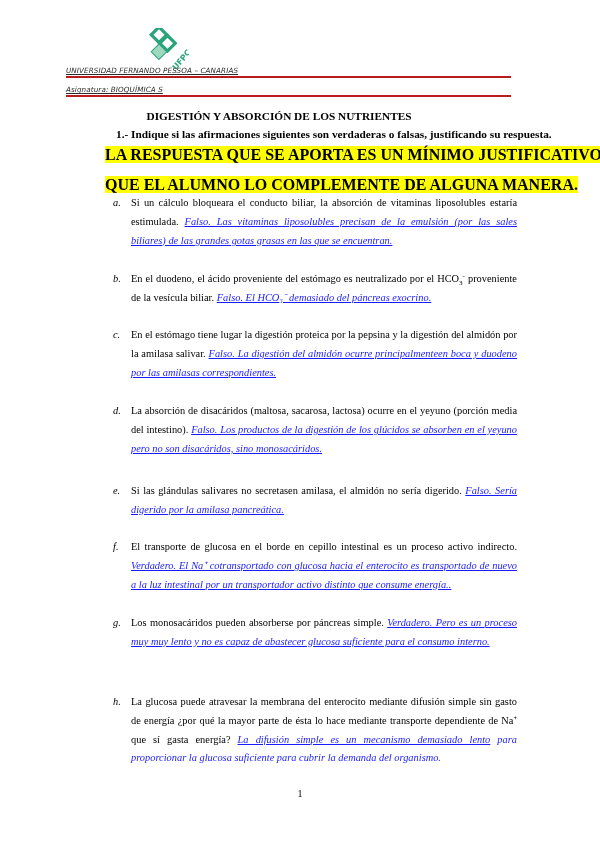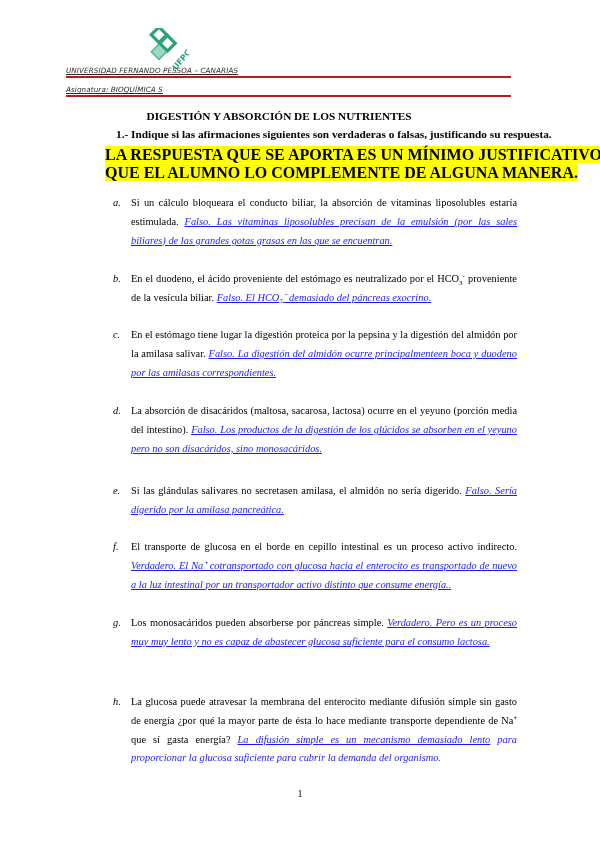--- a/index.html
+++ b/index.html
@@ -7,21 +7,21 @@
   .logo { position: absolute; left: 141px; top: 28px; width: 48px; height: 48px; }
   .hdr { position: absolute; left: 66px; width: 445px; font-family: "DejaVu Sans", sans-serif; font-style: italic; font-size: 7.2px; color: #2a2a2a; border-bottom: 2px solid #b91c1c; padding-bottom: 1px; letter-spacing: 0.1px; }
   .hdr span { text-decoration: underline; }
   .hdr1 { top: 66px; }
   .hdr2 { top: 85px; }
   .title { position: absolute; top: 110px; left: 0; width: 558px; text-align: center; font-weight: bold; font-size: 11.3px; }
   .question { position: absolute; top: 128px; left: 88px; font-weight: bold; font-size: 11.3px; white-space: nowrap; margin-left: 28px; }
   .note { position: absolute; left: 105px; font-weight: bold; font-size: 16px; white-space: nowrap; }
   .note span { background: #ffff00; }
   .note1 { top: 146px; }
-  .note2 { top: 164px; border-radius: 6px; }
+  .note2 { top: 176px; border-radius: 6px; }
   .item { position: absolute; left: 113px; width: 404px; font-size: 10.4px; line-height: 18.8px; text-align: justify; }
   .item .letter { position: absolute; left: 0; font-style: italic; }
   .item .body { margin-left: 18px; display: block; }
   .ans { color: #1a1aff; font-style: italic; text-decoration: underline; }
   .ans-nu { color: #1a1aff; font-style: italic; }
   .pagenum { position: absolute; top: 788px; left: 0; width: 600px; text-align: center; font-size: 10px; }
   sub, sup { font-size: 7px; line-height: 0; }
 </style>
 </head>
 <body>
@@ -68,21 +68,21 @@
   <span class="body"><span>Si las glándulas salivares no secretasen amilasa, el almidón no sería digerido.</span> <span class="ans">Falso. Sería digerido por la amilasa pancreática.</span></span>
 </div>
 
 <div class="item" style="top:538px;">
   <span class="letter">f.</span>
   <span class="body"><span>El transporte de glucosa en el borde en cepillo intestinal es un proceso activo indirecto.</span> <span class="ans">Verdadero. El Na⁺ cotransportado con glucosa hacia el enterocito es transportado de nuevo a la luz intestinal por un transportador activo distinto que consume energía..</span></span>
 </div>
 
 <div class="item" style="top:614px;">
   <span class="letter">g.</span>
-  <span class="body"><span>Los monosacáridos pueden absorberse por páncreas simple.</span> <span class="ans">Verdadero. Pero es un proceso muy muy lento y no es capaz de abastecer glucosa suficiente para el consumo lactosa.</span></span>
+  <span class="body"><span>Los monosacáridos pueden absorberse por páncreas simple.</span> <span class="ans">Verdadero. Pero es un proceso muy muy lento y no es capaz de abastecer glucosa suficiente para el consumo interno.</span></span>
 </div>
 
 <div class="item" style="top:693px;">
   <span class="letter">h.</span>
   <span class="body"><span>La glucosa puede atravesar la membrana del enterocito mediante difusión simple sin gasto de energía ¿por qué la mayor parte de ésta lo hace mediante transporte dependiente de Na⁺ que sí gasta energía?</span> <span class="ans">La difusión simple es un mecanismo demasiado lento</span><span class="ans-nu"> para proporcionar la glucosa suficiente para cubrir la demanda del organismo.</span></span>
 </div>
 
 <div class="pagenum">1</div>
 
 </body></html>

